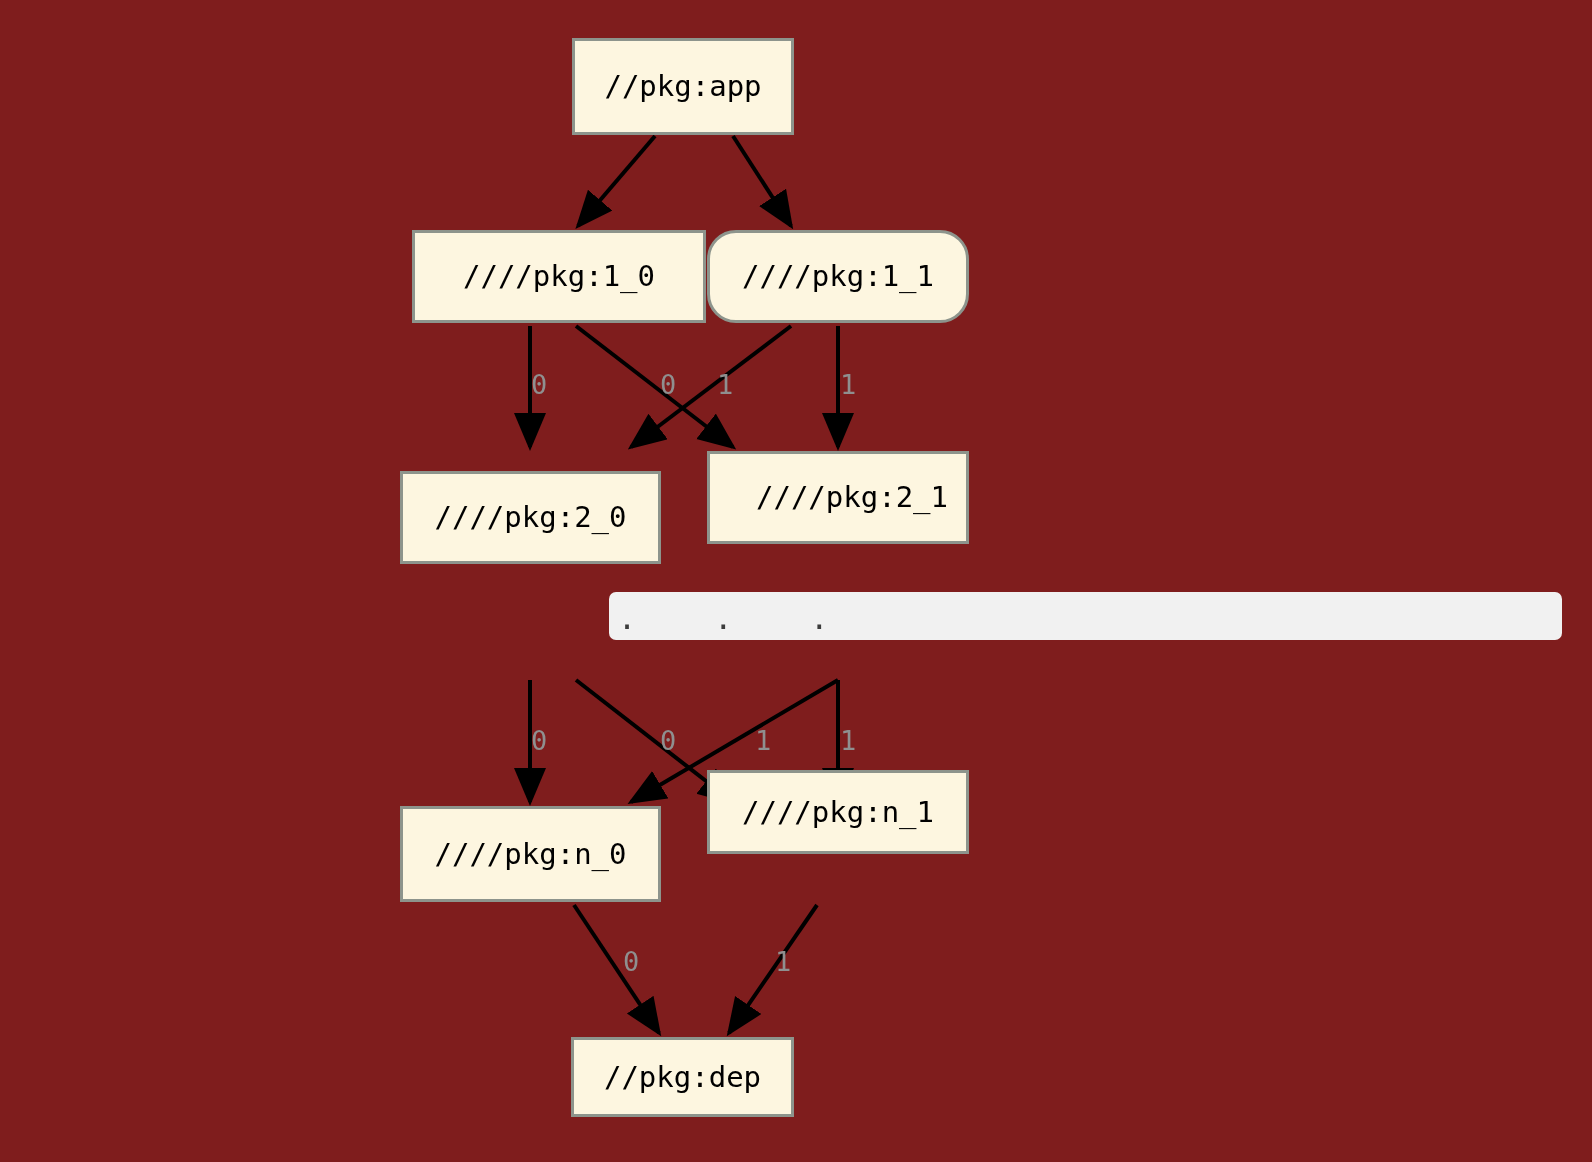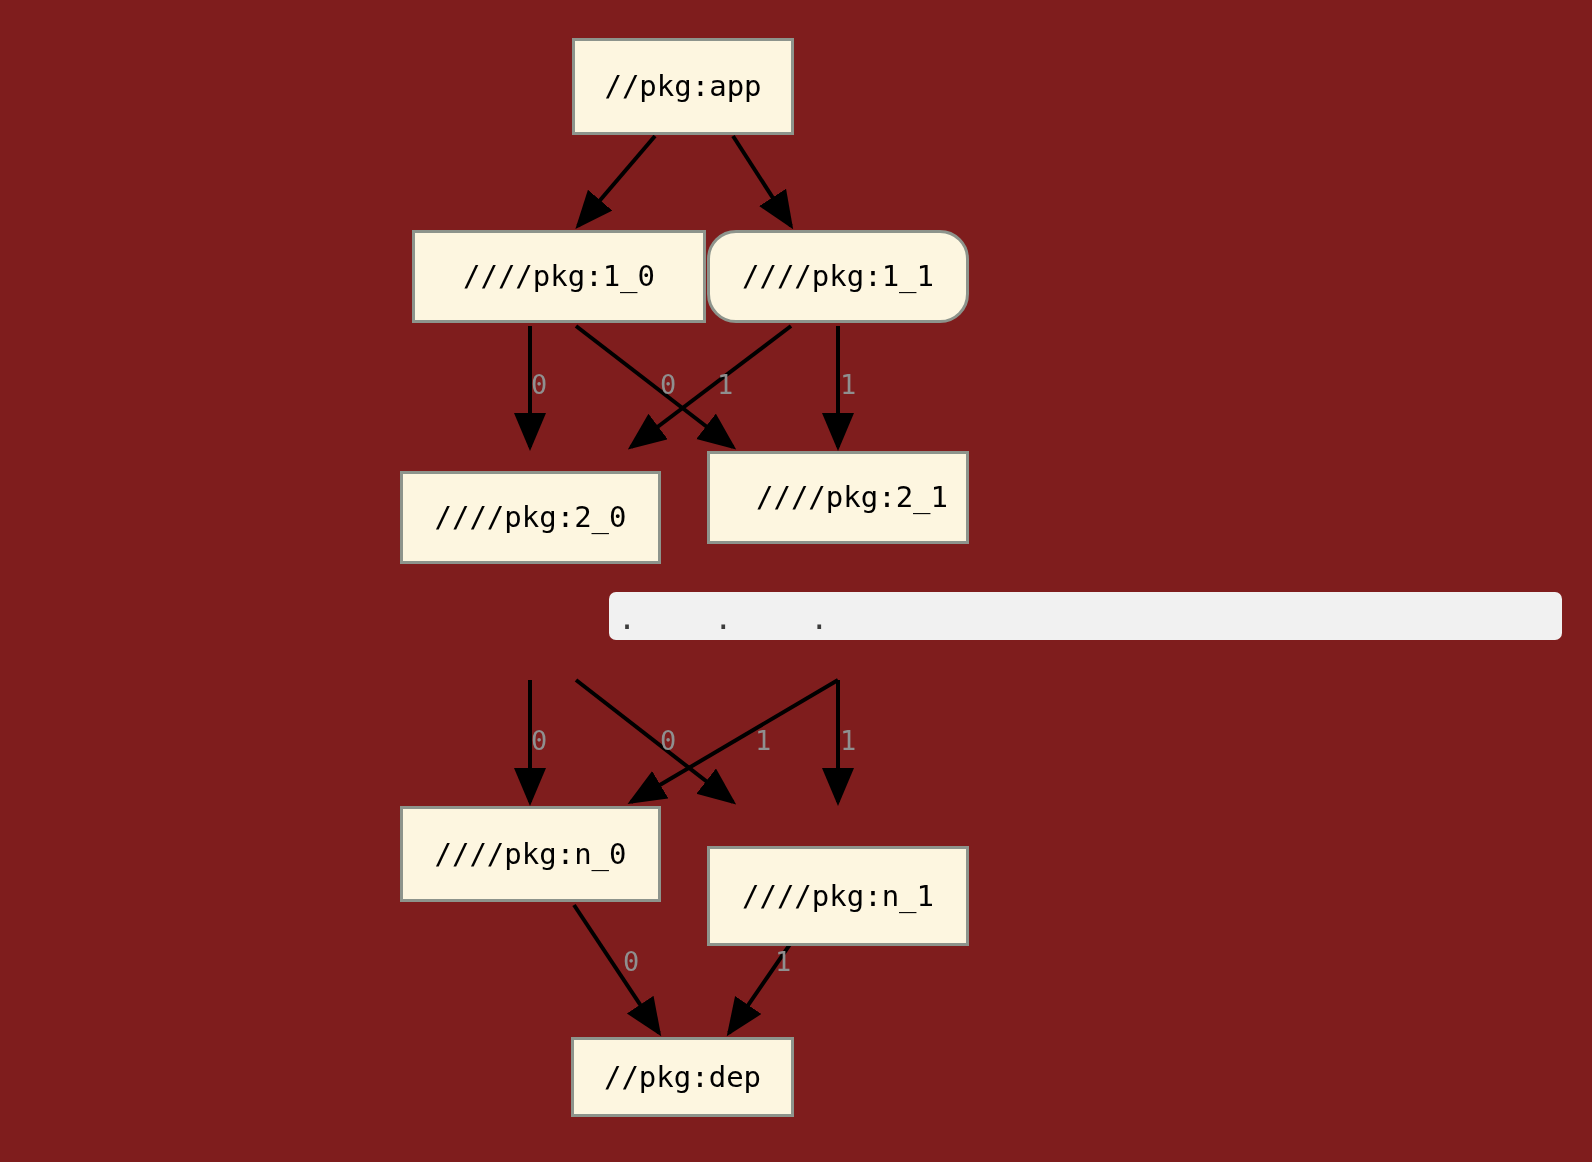--- a/index.html
+++ b/index.html
@@ -110,21 +110,21 @@
       </div>
       <div class="node-box" style="left: 400px; top: 471px; width: 261px; height: 93px;">
         <span class="node-label">////pkg:2_0</span>
       </div>
       <div class="node-box" style="left: 707px; top: 451px; width: 262px; height: 93px; padding-left: 28px;">
         <span class="node-label">////pkg:2_1</span>
       </div>
       <div class="node-box" style="left: 400px; top: 806px; width: 261px; height: 96px;">
         <span class="node-label">////pkg:n_0</span>
       </div>
-      <div class="node-box" style="left: 707px; top: 846px; width: 262px; height: 100px; justify-content: center;">
+      <div class="node-box" style="left: 707px; top: 770px; width: 262px; height: 84px; justify-content: center;">
         <span class="node-label">////pkg:n_1</span>
       </div>
       <div class="node-box" style="left: 571px; top: 1037px; width: 223px; height: 80px;">
         <span class="node-label">//pkg:dep</span>
       </div>
     </div>
   <div id="edge-label-group">
       <span class="edge-label" style="left: 531px; top: 371px;">0</span>
       <span class="edge-label" style="left: 660px; top: 371px;">0</span>
       <span class="edge-label" style="left: 717px; top: 371px;">1</span>

